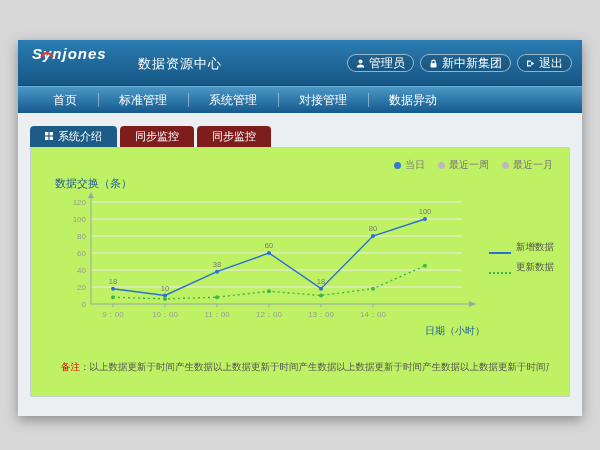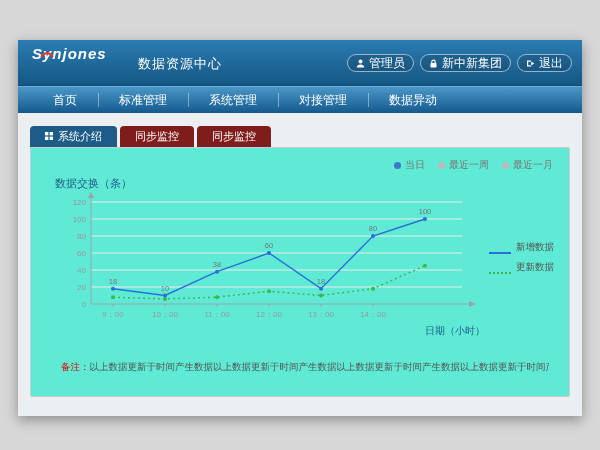--- a/index.html
+++ b/index.html
@@ -43,21 +43,21 @@
   
   .content { padding-top:13px; }
   .tabs { display:flex; gap:3px; margin-left:12px; height:21px; }
   .tab {
     padding:0 15px; font-size:11px; color:#fff; line-height:21px;
     border-radius:4px 4px 0 0; cursor:pointer; display:flex; align-items:center; gap:5px;
   }
   .tab.active { background:#1d5c86; }
   .tab.inactive { background:#7f1d1d; }
   .panel {
-    margin:0 12px; background:#5eead4; border:1px solid #c6ced4; border-radius:0 2px 2px 2px;
+    margin:0 12px; background:#bef264; border:1px solid #c6ced4; border-radius:0 2px 2px 2px;
     height:250px; position:relative;
   }
   
   .filters { position:absolute; right:16px; top:10px; display:flex; gap:13px; }
   .filter { display:flex; align-items:center; gap:4px; font-size:10px; color:#777; cursor:pointer; }
   .filter-dot { width:7px; height:7px; border-radius:50%; background:#bbb; }
   
   .ylabel { position:absolute; left:24px; top:28px; color:#1e5c8b; font-size:11px; }
   .chart-wrap { position:absolute; left:26px; top:44px; width:430px; height:156px; }
   .series-legend { position:absolute; left:458px; top:86px; width:80px; }

